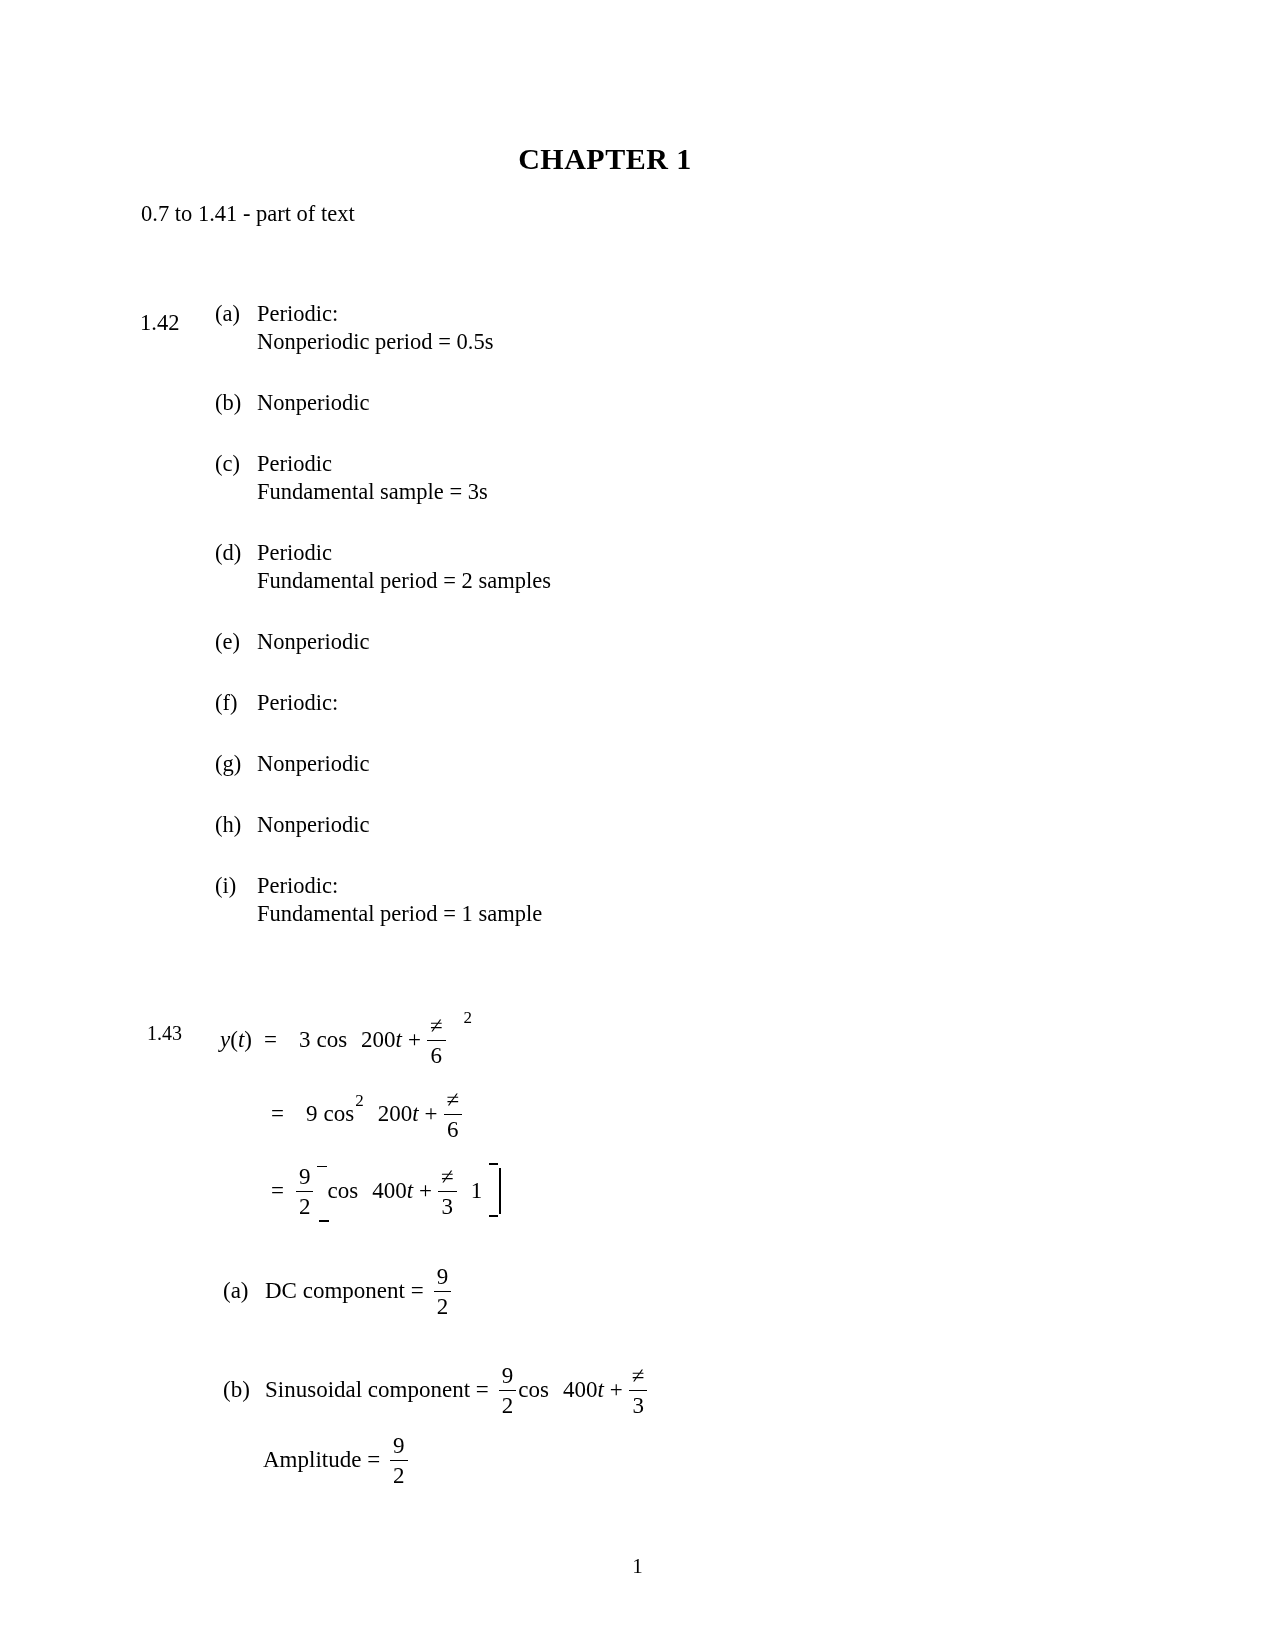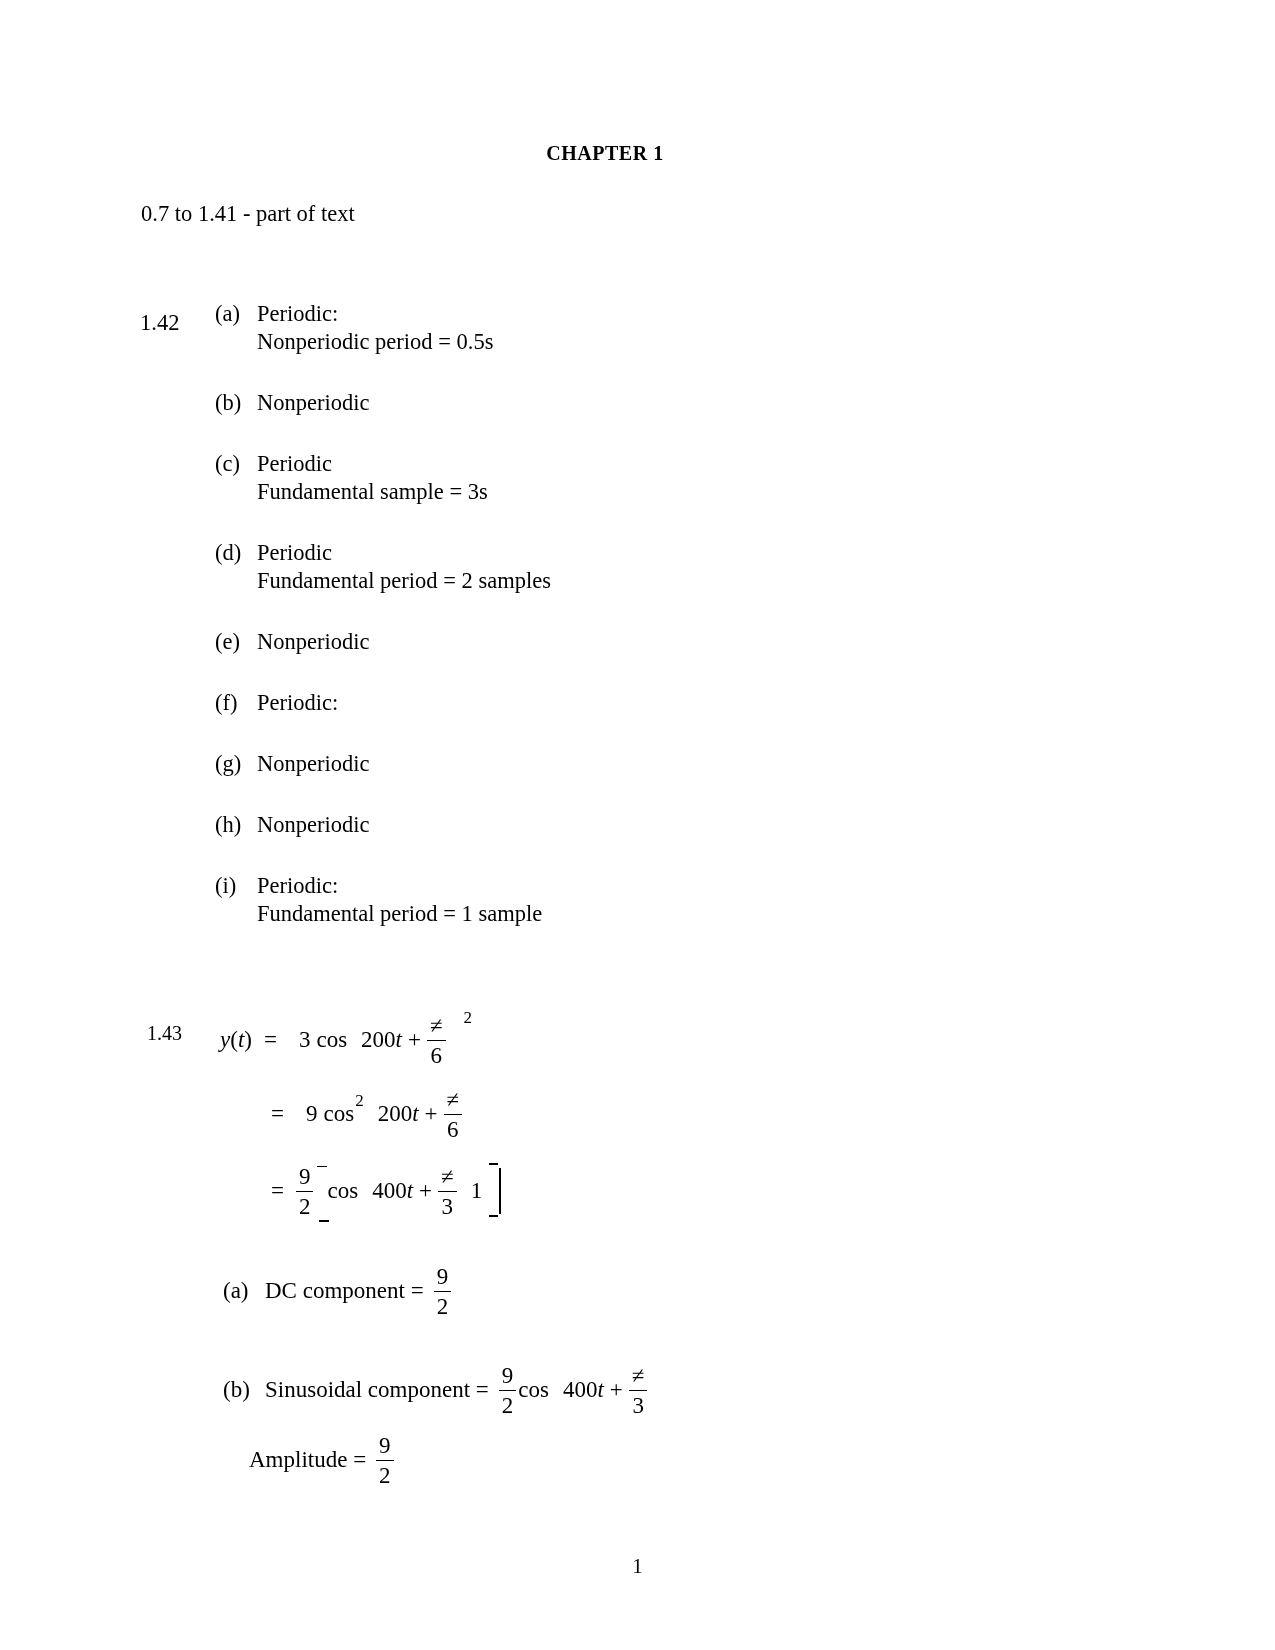--- a/index.html
+++ b/index.html
@@ -4,21 +4,21 @@
 <style>
   html,body{margin:0;padding:0;}
   body{
     width:1275px;height:1650px;position:relative;overflow:hidden;
     background:#ffffff;color:#000000;
     font-family:"Liberation Serif","DejaVu Serif",serif;
     font-size:22.5px;
   }
   .title{
     position:absolute;top:142px;left:0;width:1210px;text-align:center;
-    font-size:20px;font-weight:700;letter-spacing:0.5px;
+    font-size:30px;font-weight:700;letter-spacing:0.5px;
   }
   .intro{position:absolute;top:201px;left:141px;}
   
   .sec142{position:absolute;top:300px;left:140px;width:760px;}
   .pnum{position:absolute;left:0;top:9px;line-height:28px;}
   .items{margin-left:75px;}
   .item{display:flex;margin-bottom:33px;}
   .item:last-child{margin-bottom:0;}
   .ilabel{display:inline-block;width:42px;flex:none;line-height:28px;}
   .itext{display:block;}
@@ -27,21 +27,21 @@
   .pnum143{position:absolute;left:147px;top:1022px;font-size:20px;}
   .eqrow{
     position:absolute;display:flex;align-items:center;height:64px;
     font-size:23px;white-space:nowrap;
   }
   .eq1{left:220px;top:1008px;}
   .eq2{left:271px;top:1082px;}
   .eq3{left:271px;top:1159px;}
   .row-a{left:223px;top:1259px;}
   .row-b{left:223px;top:1358px;}
-  .row-amp{left:249px;top:1428px;}
+  .row-amp{left:263px;top:1428px;}
   .ilabel2{display:inline-block;width:42px;flex:none;}
   .var{font-style:italic;}
   .g2{margin-left:2px;}.g6{margin-left:6px;}.g10{margin-left:10px;}.g12{margin-left:12px;}
   .g14{margin-left:14px;}.g18{margin-left:18px;}.g22{margin-left:22px;}
   .frac{display:inline-flex;flex-direction:column;align-items:center;line-height:1;}
   .fnum{display:block;padding:1px 3px 3px;border-bottom:1.7px solid #000;}
   .fden{display:block;padding:3px 3px 1px;}
   .sup{font-size:17px;position:relative;top:-22px;}
   .supcos{font-size:17px;position:relative;top:-13px;margin-left:1px;}
   

